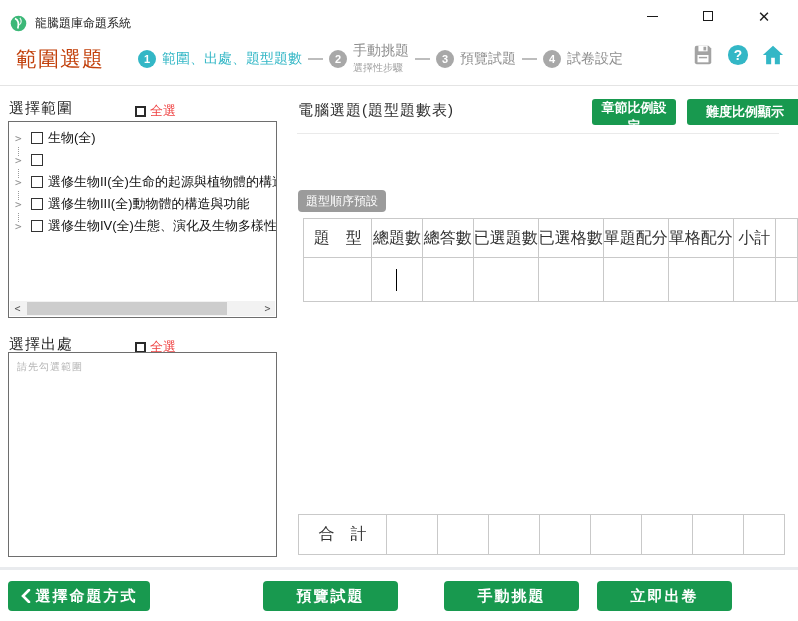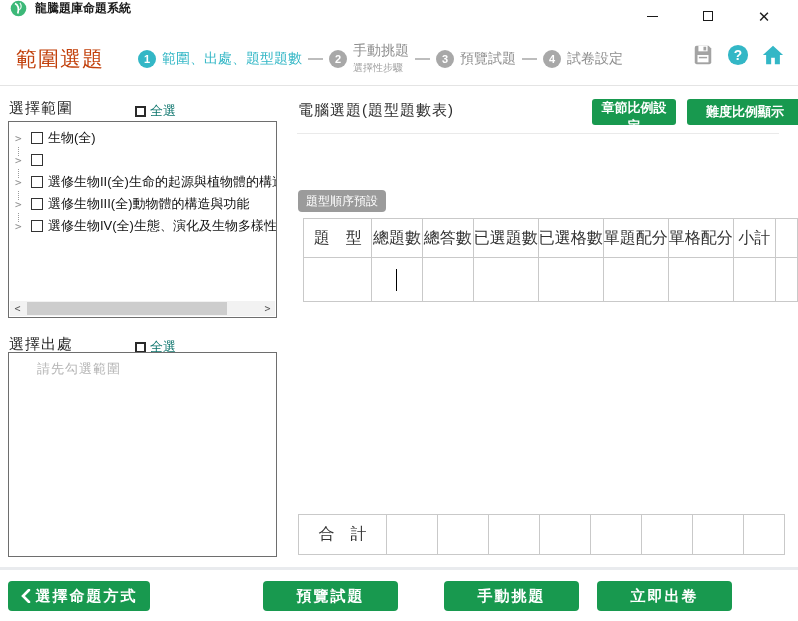--- a/index.html
+++ b/index.html
@@ -3,21 +3,21 @@
 <meta charset="utf-8">
 <style>
   * { margin:0; padding:0; box-sizing:border-box; }
   html,body { width:798px; height:621px; }
   body {
     font-family:"Liberation Sans","DejaVu Sans",sans-serif;
     background:#ffffff; color:#222; position:relative; overflow:hidden;
   }
   
   .titlebar { position:absolute; top:0; left:0; width:798px; height:32px;
-    display:flex; align-items:flex-start; padding-left:10px; background:#fff;font-weight:bold; }
+    display:flex; align-items:flex-end; padding-left:10px; background:#fff; }
   .logo { width:17px; height:17px; flex:0 0 auto; }
   .win-title { font-size:12px; color:#1a1a1a; margin-left:8px; }
   .win-controls { position:absolute; right:6px; top:0; height:32px; display:flex; }
   .win-btn { width:56px; height:32px; display:flex; align-items:center; justify-content:center; cursor:default; }
   .glyph-min { width:11px; height:0; border-top:1px solid #1a1a1a; }
   .glyph-max { width:10px; height:10px; border:1px solid #1a1a1a; }
   .glyph-close { font-size:15px; color:#1a1a1a; line-height:1; }
   
   .header { position:absolute; top:32px; left:0; width:798px; height:54px;
     border-bottom:1px solid #e4e4e4; display:flex; align-items:center; padding-left:16px; }
@@ -33,40 +33,40 @@
   .step.active .step-label { color:#33b7c6; }
   .step.inactive .step-label { color:#8d8d8d; }
   .step-sub { font-size:10px; color:#a0a0a0; margin-top:1px; white-space:nowrap; }
   .step-dash { width:15px; height:0; border-top:2px solid #bdbdbd; margin:0 6px; }
   .header-icons { position:absolute; right:14px; top:44px; display:flex; align-items:center; gap:13px; }
   .hicon { width:22px; height:22px; display:block; cursor:pointer; }
   
   .panel-caption { position:absolute; left:9px; font-size:15px; color:#2a2a2a; letter-spacing:1px; }
   .select-all { position:absolute; left:135px; display:flex; align-items:center; cursor:pointer; }
   .cbx { width:11px; height:11px; border:2px solid #2a2a2a; background:#fff; flex:0 0 auto; }
-  .select-all-label { font-size:13px; color:#0f766e; margin-left:4px; }
+  .select-all-label { font-size:13px; color:#ef4444; margin-left:4px; }
   .range-box { position:absolute; left:8px; top:121px; width:269px; height:197px;
     border:1px solid #6e6e6e; background:#fff; overflow:hidden; }
   .tree { padding-top:5px; }
   .tree-row { display:flex; align-items:center; height:22px; padding-left:6px; white-space:nowrap; cursor:pointer; }
   .tree-chev { width:12px; font-size:11px; color:#8f8f8f; font-family:"DejaVu Sans Mono",monospace;
     position:relative; flex:0 0 auto; }
   .tree-row.guide .tree-chev::after { content:""; position:absolute; left:3px; top:15px; height:9px;
     border-left:1px dotted #9a9a9a; }
   .tree-cbx { width:12px; height:12px; border:1px solid #333; background:#fff; margin:0 5px 0 4px; flex:0 0 auto; }
   .tree-label { font-size:13px; color:#111; overflow:hidden; }
   .hscroll { position:absolute; left:1px; right:1px; bottom:1px; height:15px; background:#f2f2f2;
     display:flex; align-items:center; }
   .hscroll-arrow { width:15px; height:15px; font-size:10px; color:#555; display:flex; align-items:center;
     justify-content:center; font-family:"DejaVu Sans Mono",monospace; cursor:pointer; flex:0 0 auto; }
   .hscroll-thumb { position:absolute; left:17px; width:200px; height:13px; top:1px; background:#cdcdcd; cursor:grab; }
   .hscroll .right { position:absolute; right:0; }
   .source-box { position:absolute; left:8px; top:352px; width:269px; height:205px;
     border:1px solid #6e6e6e; background:#fff; }
-  .placeholder { font-size:13px; color:#b4b4b4; padding:7px 0 0 8px; letter-spacing:1px;margin-left:20px; }
+  .placeholder { font-size:10px; color:#b4b4b4; padding:7px 0 0 8px; letter-spacing:1px; }
   
   .main-title { position:absolute; left:298px; top:101px; font-size:15px; color:#2e2e2e; letter-spacing:1px; }
   .btn-small { position:absolute; top:99px; height:26px; background:#18994f; color:#fff; border:none;
     border-radius:3px; font-size:13px; font-weight:bold; font-family:inherit; padding:0 9px; cursor:pointer; }
   .btn-chapter { left:592px; width:84px; }
   .btn-difficulty { left:687px; width:116px; }
   .right-sep { position:absolute; left:297px; top:133px; width:482px; height:0; border-top:1px solid #eaeaea; }
   .preset-badge { position:absolute; left:298px; top:190px; height:22px; background:#9b9b9b; color:#fff;
     font-size:12px; border-radius:4px; display:flex; align-items:center; padding:0 8px; cursor:pointer; }
   table { border-collapse:collapse; table-layout:fixed; background:#fff; }

